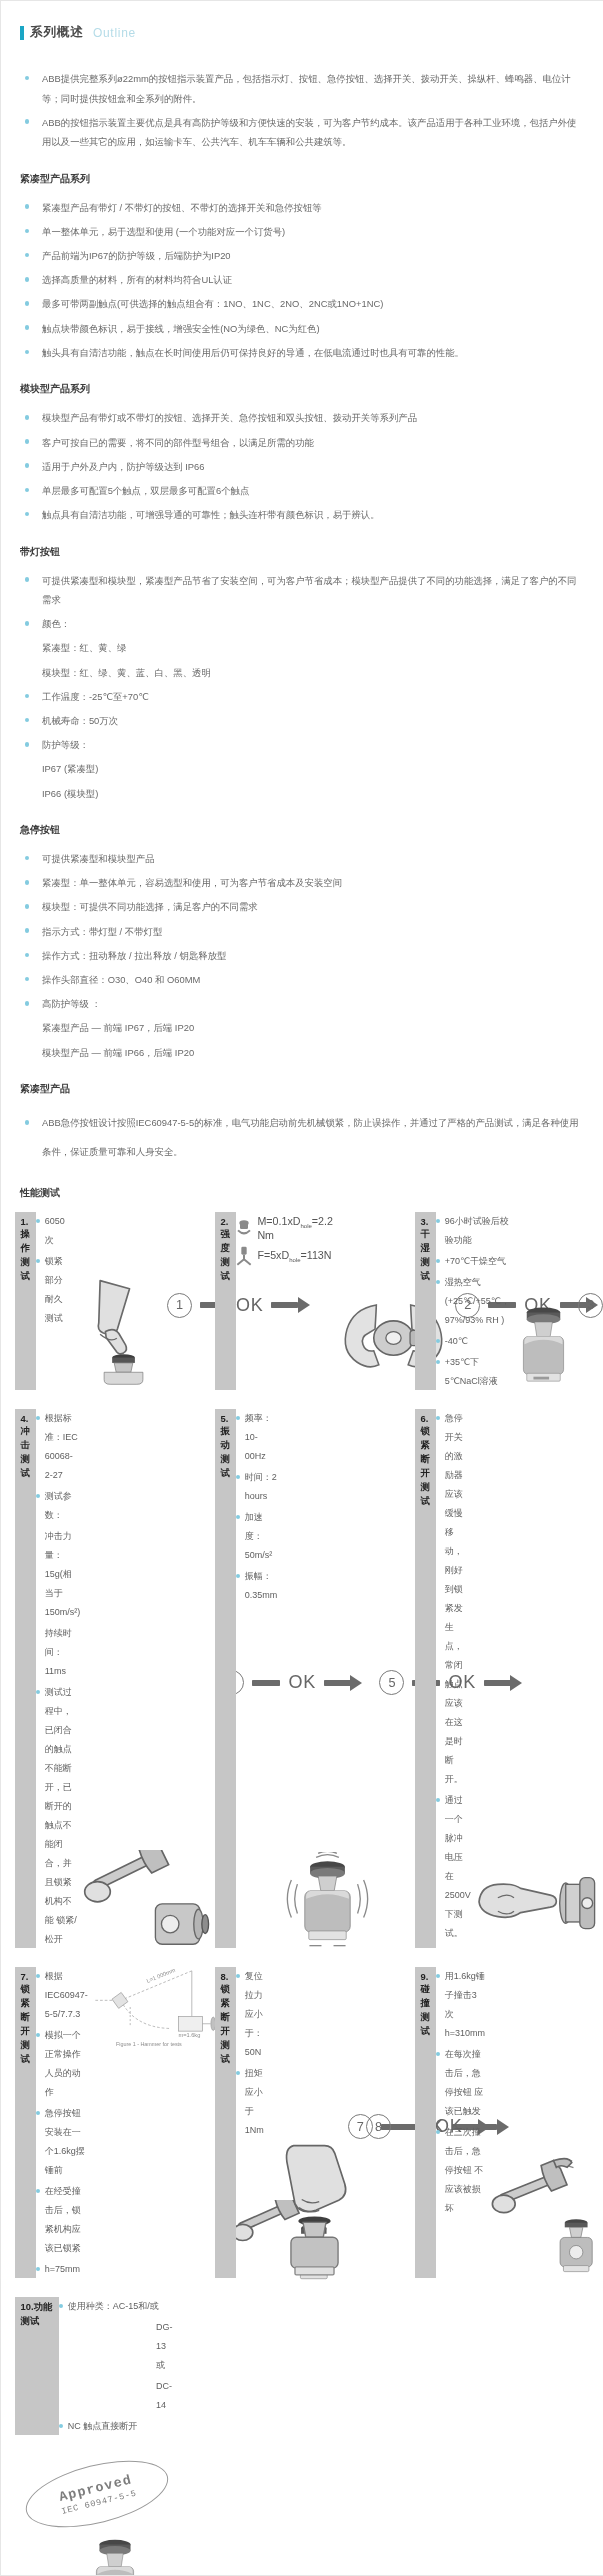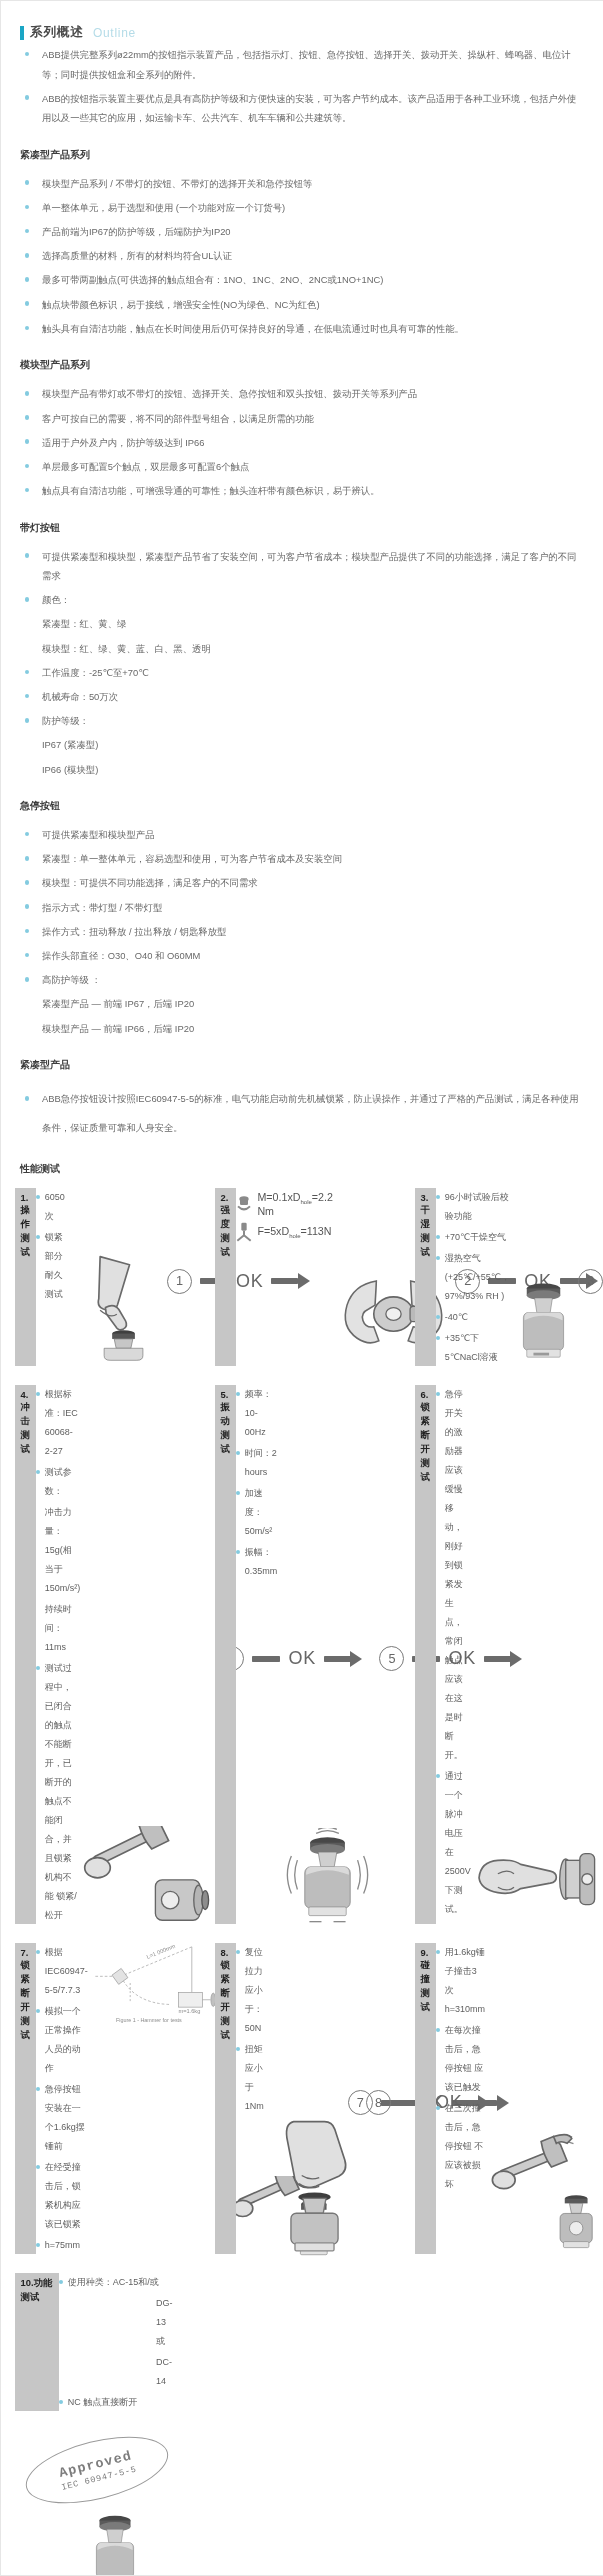--- a/index.html
+++ b/index.html
@@ -1,20 +1,20 @@
 <!DOCTYPE html>
 <html lang="zh" style="font-size:10.7px"><head>
 <meta charset="utf-8">
 <style>
   html,body{margin:0;padding:0;background:#fff;}
   body{font-family:"Liberation Sans","DejaVu Sans",sans-serif;color:#696969;}
   .page{width:604px;height:2576px;overflow:hidden;box-sizing:border-box;
         border:0.7px solid #e6e6e6;background:#fff;padding:23px 17.4px 0 19px;}
   
-  .title-row{display:flex;align-items:center;margin-bottom:4px;}
+  .title-row{display:flex;align-items:center;margin-bottom:28px;}
   .tbar{width:4px;height:14px;background:#1ba6c5;margin-right:6px;}
   .title-cn{font-size:12.7px;font-weight:bold;color:#4a4a4a;letter-spacing:0.7px;}
   .title-en{font-size:12px;color:#b5dce8;margin-left:9.4px;letter-spacing:0.7px;}
   
   .list{margin:0 0 4px 0;}
   .li{position:relative;padding-left:22px;margin-bottom:4.7px;}
   .li .dot{position:absolute;left:4.7px;top:6.7px;width:4.7px;height:4.7px;border-radius:50%;background:#84cbe0;}
   .li-text{font-size:9.4px;line-height:19.5px;color:#696969;}
   .list.wide .li-text{line-height:29px;}
   .list.wide .li .dot{top:12px;}
@@ -69,21 +69,21 @@
   </div>
 
   <div class="list">
       <div class="li"><span class="dot"></span><span class="li-text">ABB提供完整系列ø22mm的按钮指示装置产品，包括指示灯、按钮、急停按钮、选择开关、拨动开关、操纵杆、蜂鸣器、电位计等；同时提供按钮盒和全系列的附件。</span></div>
       <div class="li"><span class="dot"></span><span class="li-text">ABB的按钮指示装置主要优点是具有高防护等级和方便快速的安装，可为客户节约成本。该产品适用于各种工业环境，包括户外使用以及一些其它的应用，如运输卡车、公共汽车、机车车辆和公共建筑等。</span></div>
     </div>
 
   <div>
     <div class="sec-h">紧凑型产品系列</div>
     <div class="list">
-        <div class="li"><span class="dot"></span><span class="li-text">模块型产品系列 / 不带灯的按钮、不带灯的选择开关和急停按钮等</span></div>
+        <div class="li"><span class="dot"></span><span class="li-text">紧凑型产品有带灯 / 不带灯的按钮、不带灯的选择开关和急停按钮等</span></div>
         <div class="li"><span class="dot"></span><span class="li-text">单一整体单元，易于选型和使用 (一个功能对应一个订货号)</span></div>
         <div class="li"><span class="dot"></span><span class="li-text">产品前端为IP67的防护等级，后端防护为IP20</span></div>
         <div class="li"><span class="dot"></span><span class="li-text">选择高质量的材料，所有的材料均符合UL认证</span></div>
         <div class="li"><span class="dot"></span><span class="li-text">最多可带两副触点(可供选择的触点组合有：1NO、1NC、2NO、2NC或1NO+1NC)</span></div>
         <div class="li"><span class="dot"></span><span class="li-text">触点块带颜色标识，易于接线，增强安全性(NO为绿色、NC为红色)</span></div>
         <div class="li"><span class="dot"></span><span class="li-text">触头具有自清洁功能，触点在长时间使用后仍可保持良好的导通，在低电流通过时也具有可靠的性能。</span></div>
       </div>
   </div>
   <div>
     <div class="sec-h">模块型产品系列</div>

